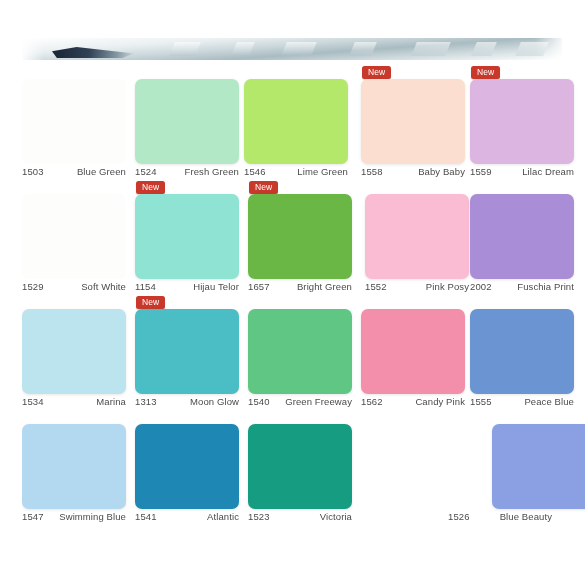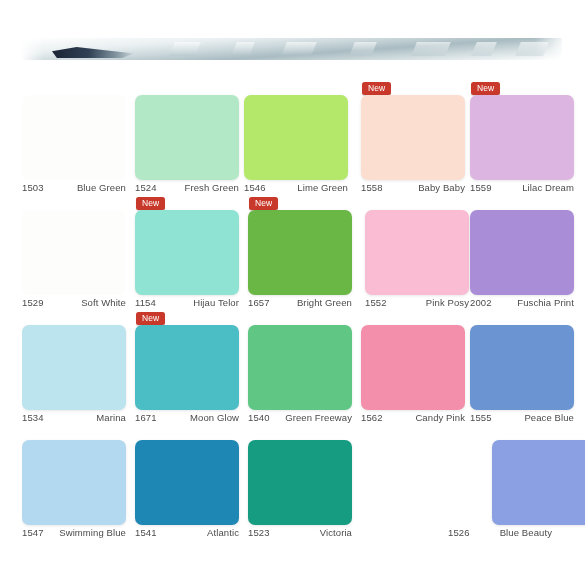--- a/index.html
+++ b/index.html
@@ -80,21 +80,20 @@
   }
   .row {
     position: relative;
     height: 115px;
   }
   .cell {
     position: absolute;
     top: 0;
     width: 128px;
     height: 113px;
-    margin-top: 16px;
   }
   .badge-slot {
     position: relative;
     height: 13px;
   }
   .badge {
     position: absolute;
     left: 1px;
     top: 0px;
     display: inline-block;
@@ -258,21 +257,21 @@
             <span class="code">1534</span>
             <span class="name">Marina</span>
           </div>
         </div>
         <div class="cell" style="left: 135px;">
           <div class="badge-slot">
             <span class="badge" style="background: rgb(200, 57, 43);">New</span>
           </div>
           <div class="swatch" style="background: rgb(75, 189, 196);"></div>
           <div class="labels">
-            <span class="code">1671</span>
+            <span class="code">1313</span>
             <span class="name">Moon Glow</span>
           </div>
         </div>
         <div class="cell" style="left: 248px;">
           <div class="badge-slot"></div>
           <div class="swatch" style="background: rgb(95, 198, 131);"></div>
           <div class="labels">
             <span class="code">1540</span>
             <span class="name">Green Freeway</span>
           </div>

